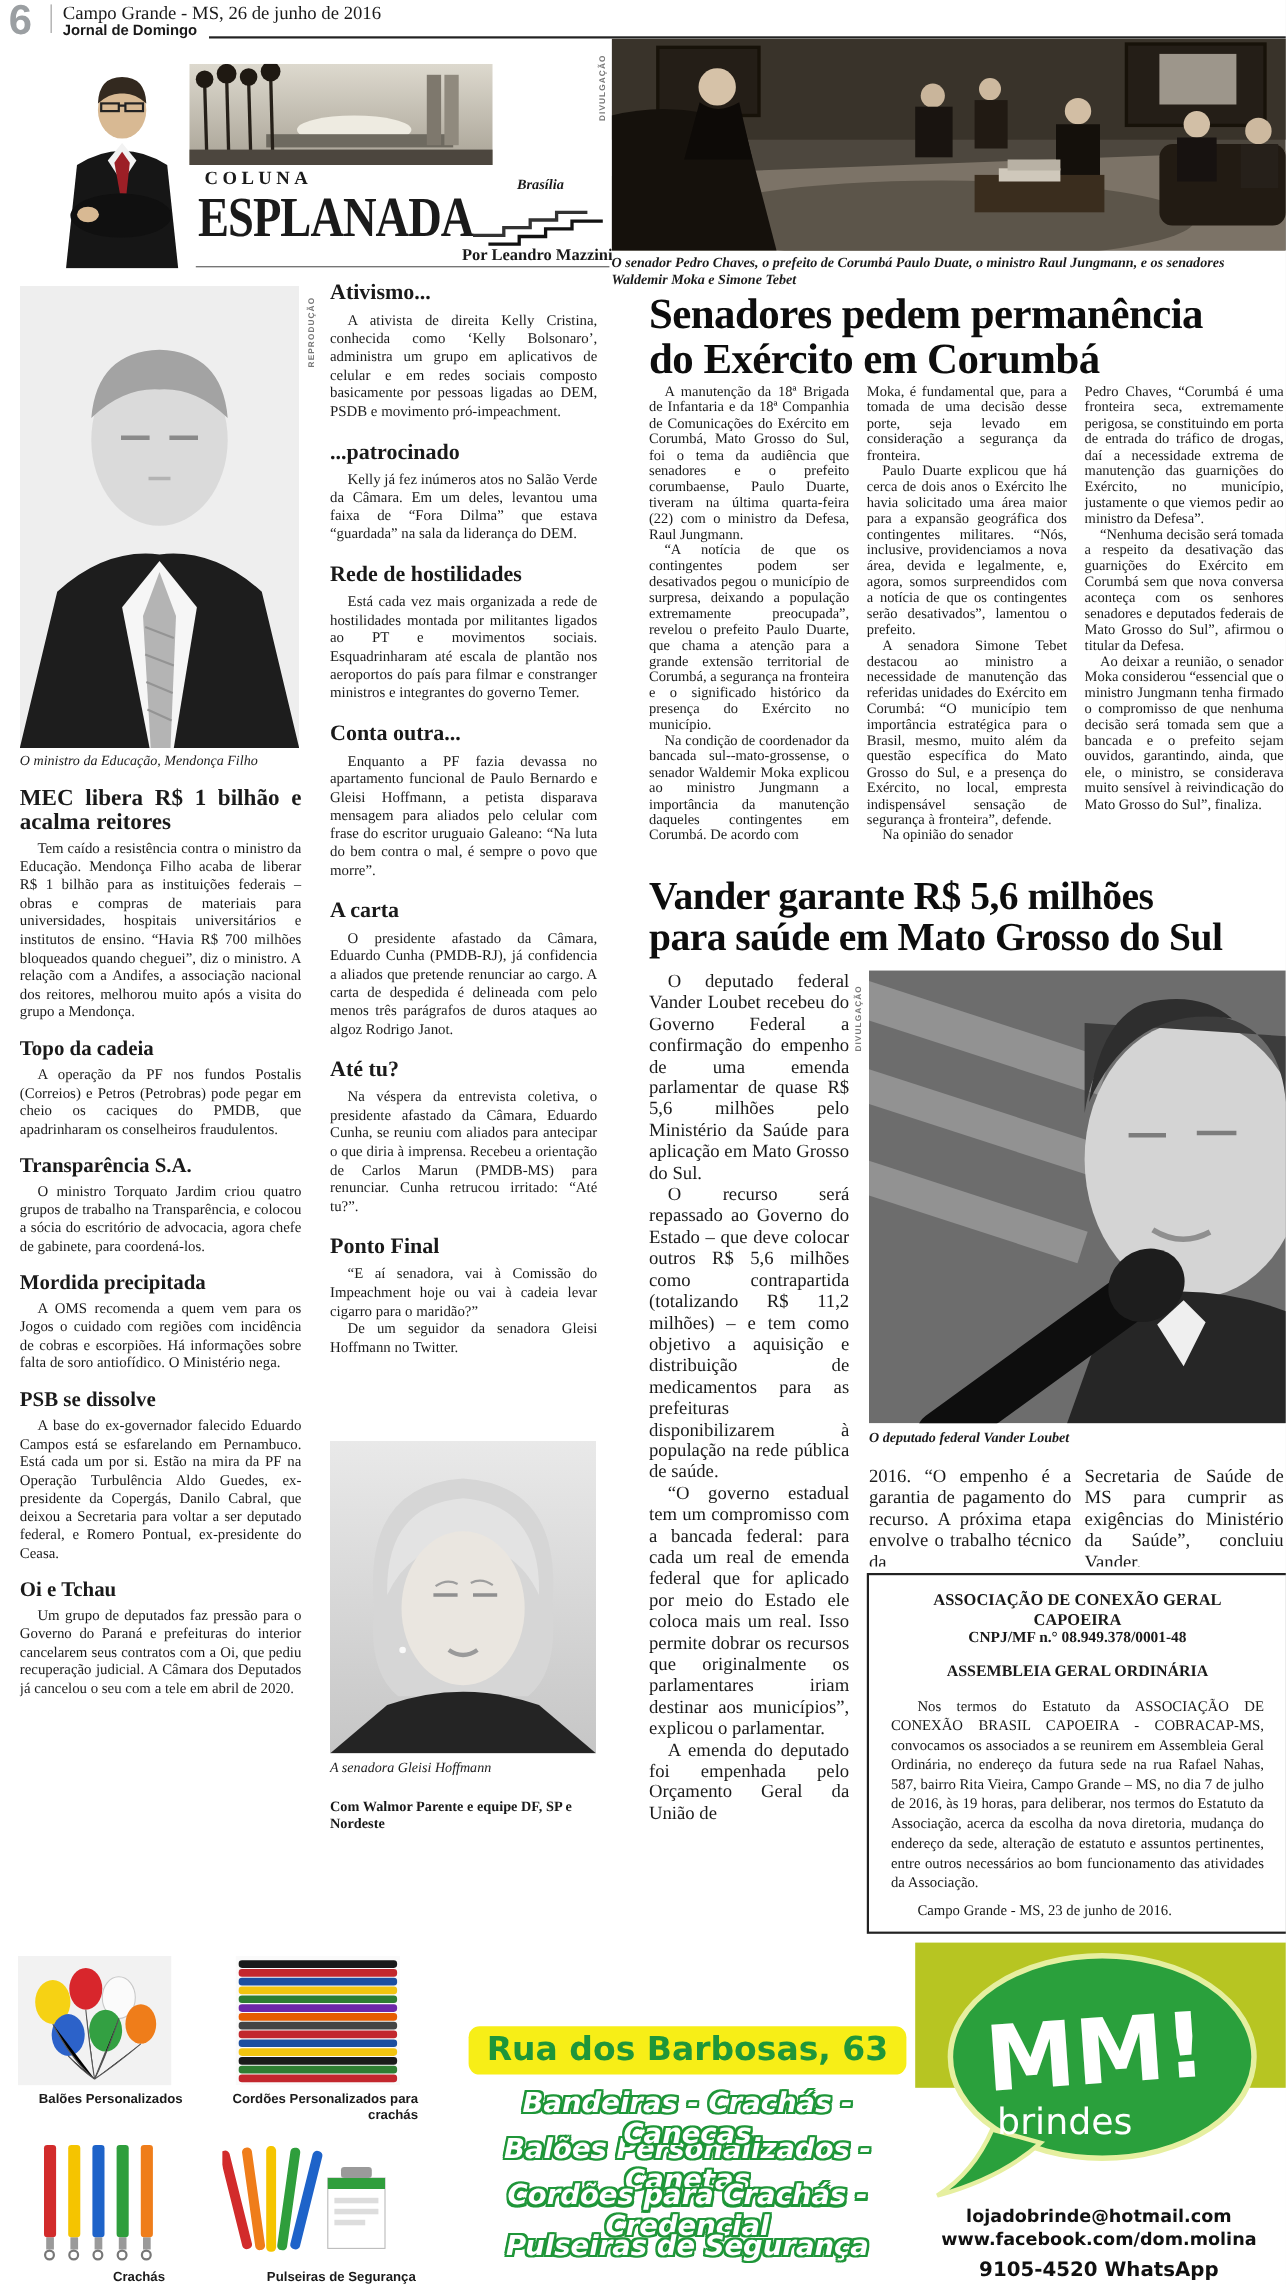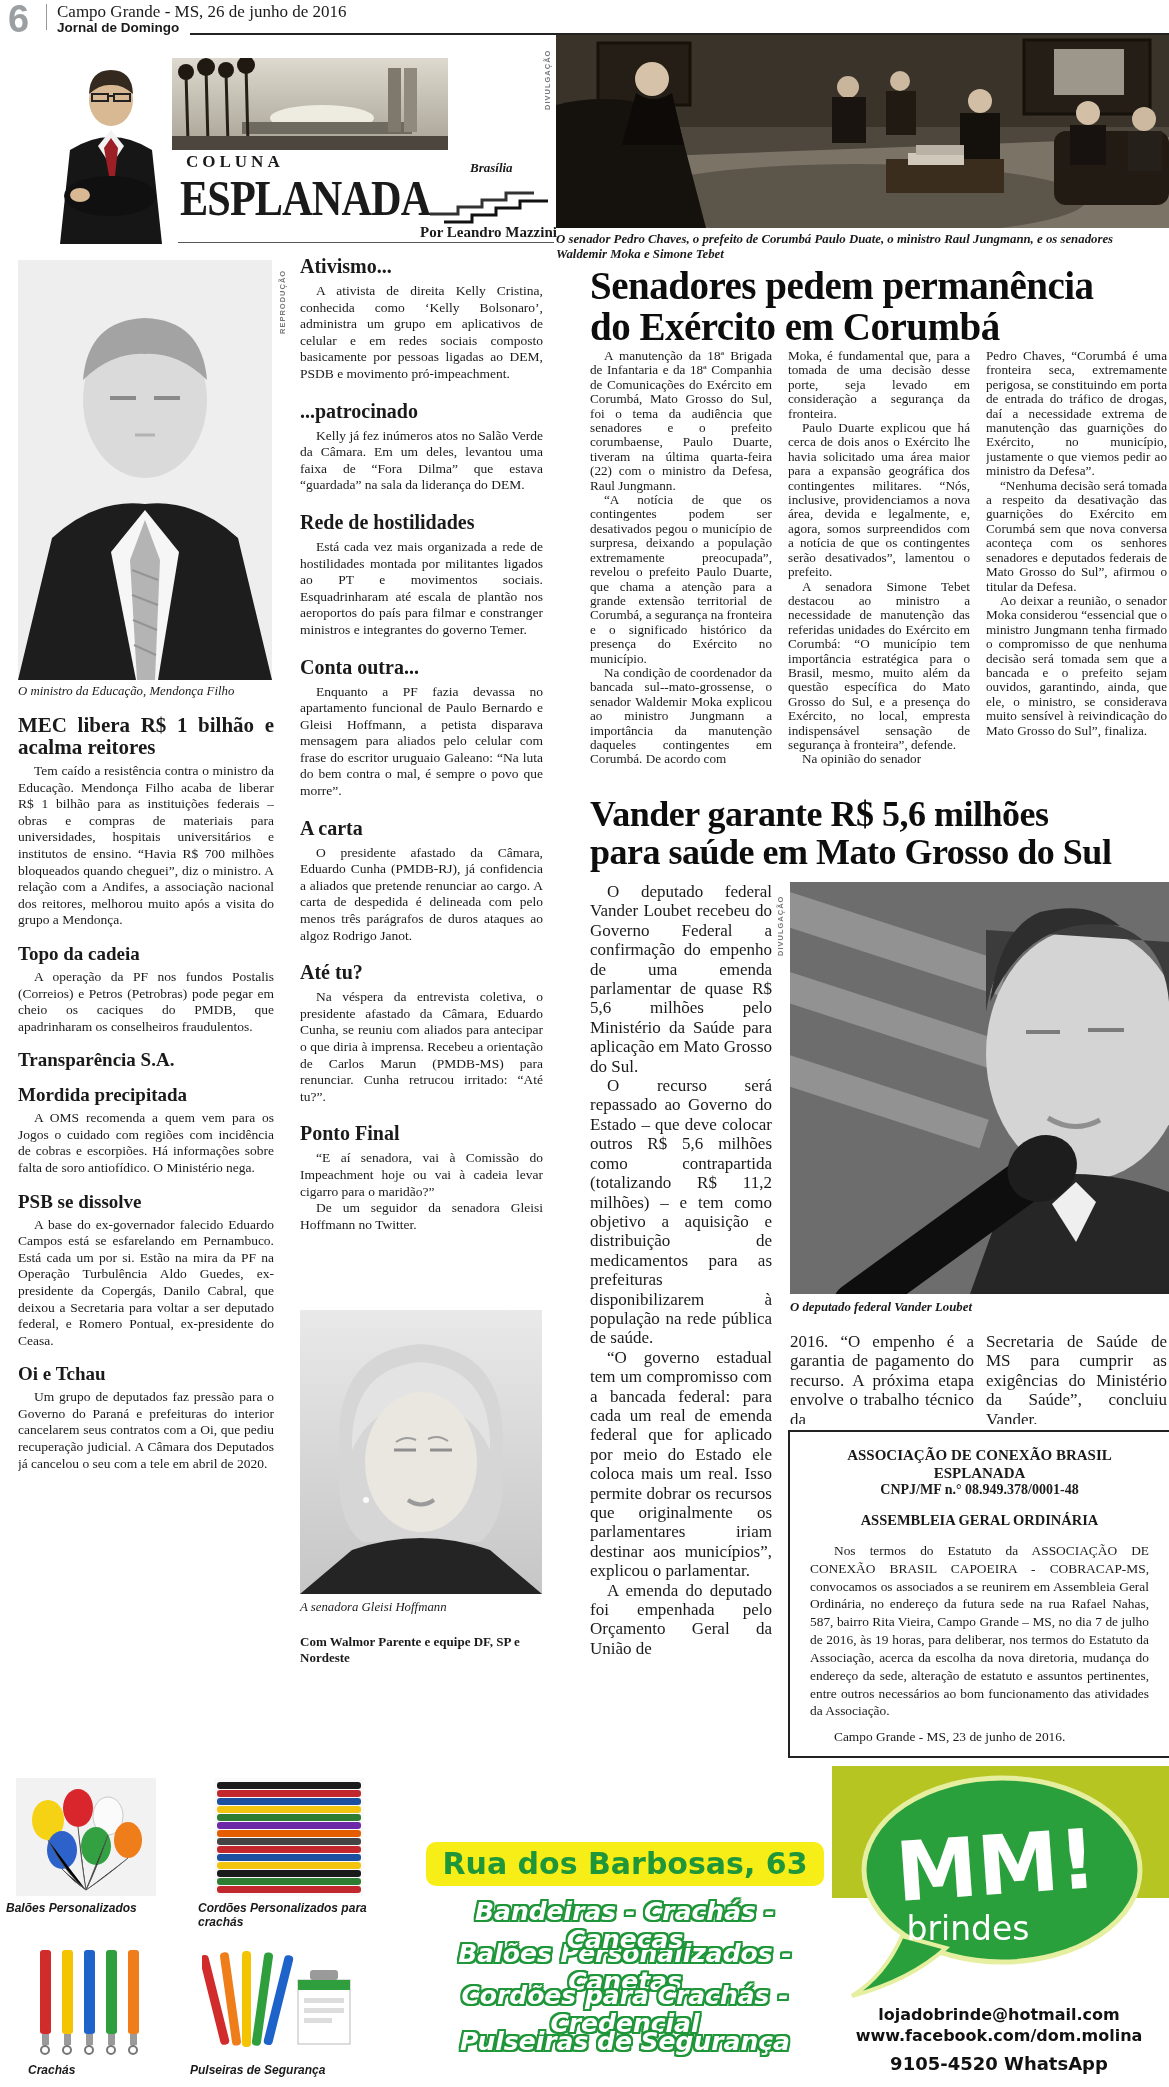--- a/index.html
+++ b/index.html
@@ -48,21 +48,21 @@
   .edital .dt{margin-top:9px;text-indent:24px;}
   .edital .sig{margin-top:12px;text-align:center;font-weight:bold;}
   
   .ad-phone{font-size:62px;font-weight:900;text-align:center;line-height:1;
             color:#2f9e3c;text-shadow:2px 2px 0 #145f22,-1px -1px 0 #145f22,2px -1px 0 #145f22,-1px 2px 0 #145f22;}
   .ad-bar{background:#f7ee17;border-radius:10px;}
   .ad-addr{font-size:30px;font-weight:900;color:#1f9639;text-align:center;line-height:44px;}
   .ad-svc{font-size:25px;font-weight:900;font-style:italic;color:#fff;text-align:center;line-height:1.1;
           text-shadow:2px 0 0 #1f9639,-2px 0 0 #1f9639,0 2px 0 #1f9639,0 -2px 0 #1f9639,
                       2px 2px 0 #1f9639,-2px -2px 0 #1f9639,2px -2px 0 #1f9639,-2px 2px 0 #1f9639;}
-  .ad-label{font-size:12px;font-weight:bold;text-align:left;line-height:1.15;font-family:"Liberation Sans",sans-serif;font-style:italic;}
+  .ad-label{font-size:12px;font-weight:bold;text-align:right;line-height:1.15;font-family:"Liberation Sans",sans-serif;}
   .ad-contact{font-size:16px;font-weight:800;text-align:center;line-height:21px;color:#111;}
   .ad-contact .big{font-size:18px;margin-top:7px;display:block;}
   .photo{overflow:hidden;}
   svg{display:block;}
 </style>
 </head>
 <body>
 
 <div class="page">
 
@@ -147,20 +147,21 @@
   </div>
   <div class="abs vcred" style="left:278px;top:264px;height:70px;">REPRODUÇÃO</div>
   <div class="abs cap" style="left:18px;top:684px;width:254px;font-weight:normal;">O ministro da Educação, Mendonça Filho</div>
 
   <div class="abs newsbody" style="left:18px;top:714px;width:256px;height:958px;">
     <h3 class="sec-title first">MEC libera R$ 1 bilhão e acalma reitores</h3>
     <p>Tem caído a resistência contra o ministro da Educação. Mendonça Filho acaba de liberar R$ 1 bilhão para as instituições federais – obras e compras de materiais para universidades, hospitais universitários e institutos de ensino. “Havia R$ 700 milhões bloqueados quando cheguei”, diz o ministro. A relação com a Andifes, a associação nacional dos reitores, melhorou muito após a visita do grupo a Mendonça.</p>
     <h3 class="sec-title">Topo da cadeia</h3>
     <p>A operação da PF nos fundos Postalis (Correios) e Petros (Petrobras) pode pegar em cheio os caciques do PMDB, que apadrinharam os conselheiros fraudulentos.</p>
     <h3 class="sec-title">Transparência S.A.</h3>
+    <p>O ministro Torquato Jardim criou quatro grupos de trabalho na Transparência, e colocou a sócia do escritório de advocacia, agora chefe de gabinete, para coordená-los.</p>
     <h3 class="sec-title">Mordida precipitada</h3>
     <p>A OMS recomenda a quem vem para os Jogos o cuidado com regiões com incidência de cobras e escorpiões. Há informações sobre falta de soro antiofídico. O Ministério nega.</p>
     <h3 class="sec-title">PSB se dissolve</h3>
     <p>A base do ex-governador falecido Eduardo Campos está se esfarelando em Pernambuco. Está cada um por si. Estão na mira da PF na Operação Turbulência Aldo Guedes, ex-presidente da Copergás, Danilo Cabral, que deixou a Secretaria para voltar a ser deputado federal, e Romero Pontual, ex-presidente do Ceasa.</p>
     <h3 class="sec-title">Oi e Tchau</h3>
     <p>Um grupo de deputados faz pressão para o Governo do Paraná e prefeituras do interior cancelarem seus contratos com a Oi, que pediu recuperação judicial. A Câmara dos Deputados já cancelou o seu com a tele em abril de 2020.</p>
   </div>
 
   <div class="abs newsbody midcol" style="left:300px;top:256px;width:243px;height:1048px;">
     <h3 class="sec-title first">Ativismo...</h3>
@@ -292,21 +293,21 @@
   <div class="abs cap" style="left:790px;top:1300px;width:379px;">O deputado federal Vander Loubet</div>
 
   <div class="abs bigcol" style="left:790px;top:1332px;width:184px;height:92px;">
     <p class="cont">2016. “O empenho é a garantia de pagamento do recurso. A próxima etapa envolve o trabalho técnico da</p>
   </div>
   <div class="abs bigcol" style="left:986px;top:1332px;width:181px;height:92px;">
     <p class="cont">Secretaria de Saúde de MS para cumprir as exigências do Ministério da Saúde”, concluiu Vander.</p>
   </div>
 
   <div class="abs edital" style="left:788px;top:1430px;width:339px;height:296px;">
-    <div class="t1">ASSOCIAÇÃO DE CONEXÃO BRASIL ESPLANADA</div>
+    <div class="t1">ASSOCIAÇÃO DE CONEXÃO GERAL CAPOEIRA</div>
     <div class="t2">CNPJ/MF n.° 08.949.378/0001-48</div>
     <div class="t3">ASSEMBLEIA GERAL ORDINÁRIA</div>
     <div class="body">Nos termos do Estatuto da ASSOCIAÇÃO DE CONEXÃO BRASIL CAPOEIRA - COBRACAP-MS, convocamos os associados a se reunirem em Assembleia Geral Ordinária, no endereço da futura sede na rua Rafael Nahas, 587, bairro Rita Vieira, Campo Grande – MS, no dia 7 de julho de 2016, às 19 horas, para deliberar, nos termos do Estatuto da Associação, acerca da escolha da nova diretoria, mudança do endereço da sede, alteração de estatuto e assuntos pertinentes, entre outros necessários ao bom funcionamento das atividades da Associação.</div>
     <div class="dt">Campo Grande - MS, 23 de junho de 2016.</div>
     <div class="sig">Júlio Cezar Leite Ferreira - Presidente</div>
   </div>
 
   <div class="abs ad-font" style="left:0;top:1766px;width:1169px;height:321px;background:#fff;">
 
     <div class="abs photo" style="left:16px;top:12px;width:140px;height:118px;">

